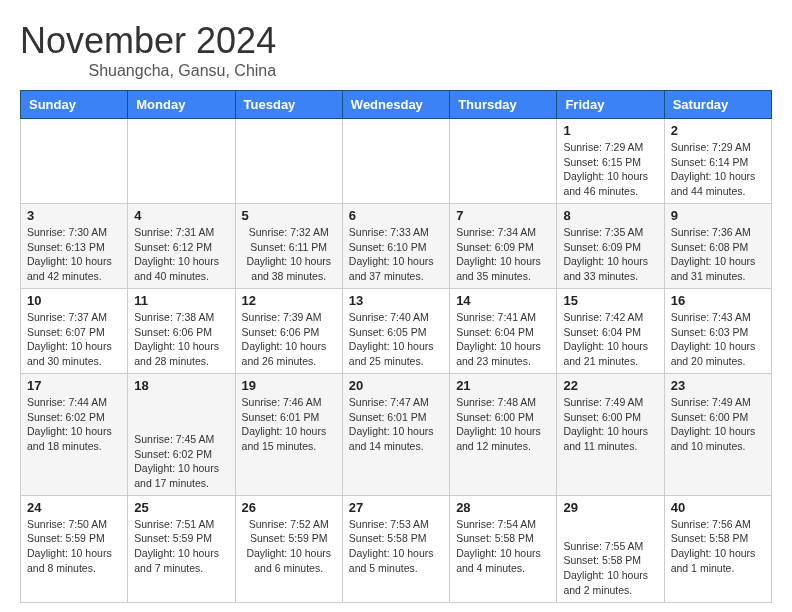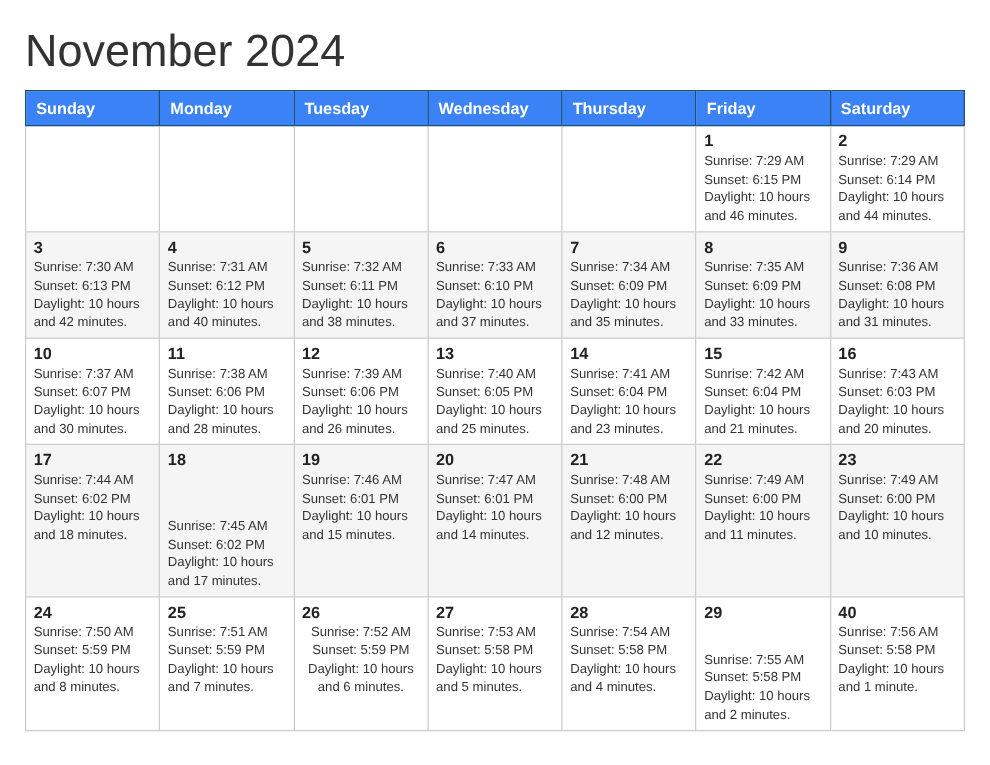--- a/index.html
+++ b/index.html
@@ -83,20 +83,21 @@
     .empty-cell {
       background: #fff;
     }
   </style>
 </head>
 <body>
 
 <div class="header">
   <div class="title-section">
     <div class="month-title">November 2024</div>
+    <div class="location">Shuangcha, Gansu, China</div>
   </div>
 </div>
 
 <table class="calendar">
   <thead>
     <tr>
     <th>Sunday</th>
         <th>Monday</th>
         <th>Tuesday</th>
         <th>Wednesday</th>
@@ -133,21 +134,21 @@
 Daylight: 10 hours and 42 minutes.</div>
         </td>
         <td>
           <span class="day-number">4</span>
           <div class="day-info" style="white-space: pre-line;">Sunrise: 7:31 AM
 Sunset: 6:12 PM
 Daylight: 10 hours and 40 minutes.</div>
         </td>
         <td>
           <span class="day-number">5</span>
-          <div class="day-info" style="white-space: pre-line;">Sunrise: 7:32 AM
+          <div class="day-info" style="white-space: pre-line; text-align: center;">Sunrise: 7:32 AM
 Sunset: 6:11 PM
 Daylight: 10 hours and 38 minutes.</div>
         </td>
         <td>
           <span class="day-number">6</span>
           <div class="day-info" style="white-space: pre-line;">Sunrise: 7:33 AM
 Sunset: 6:10 PM
 Daylight: 10 hours and 37 minutes.</div>
         </td>
         <td>

